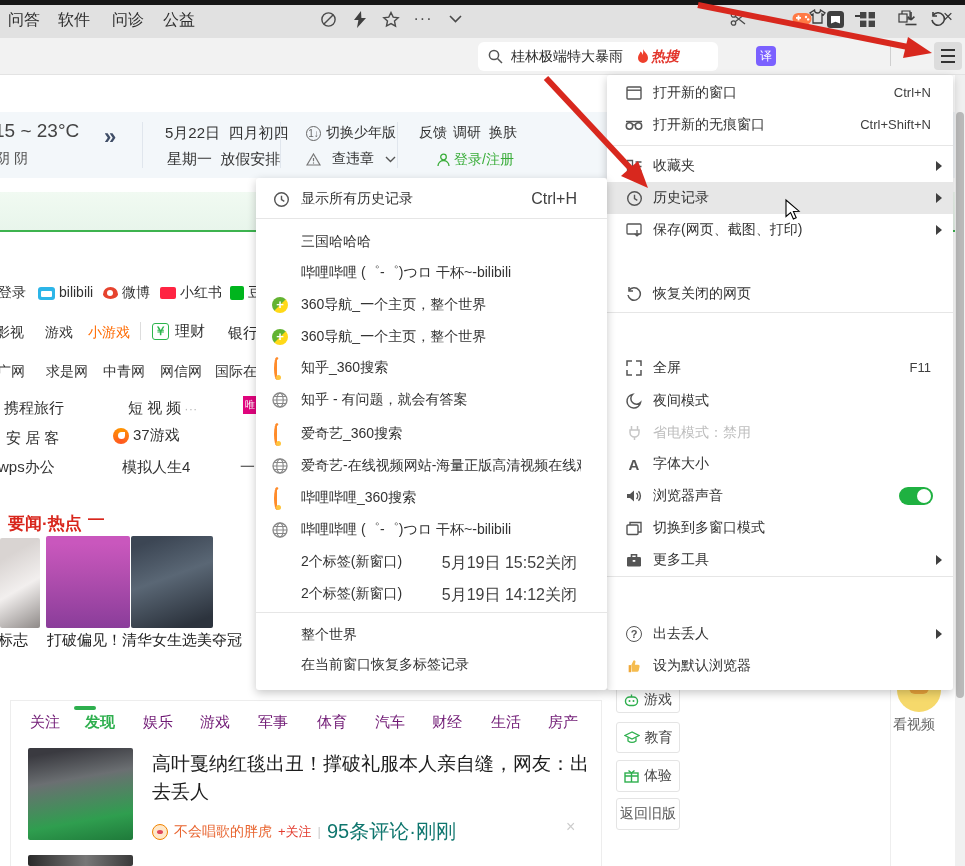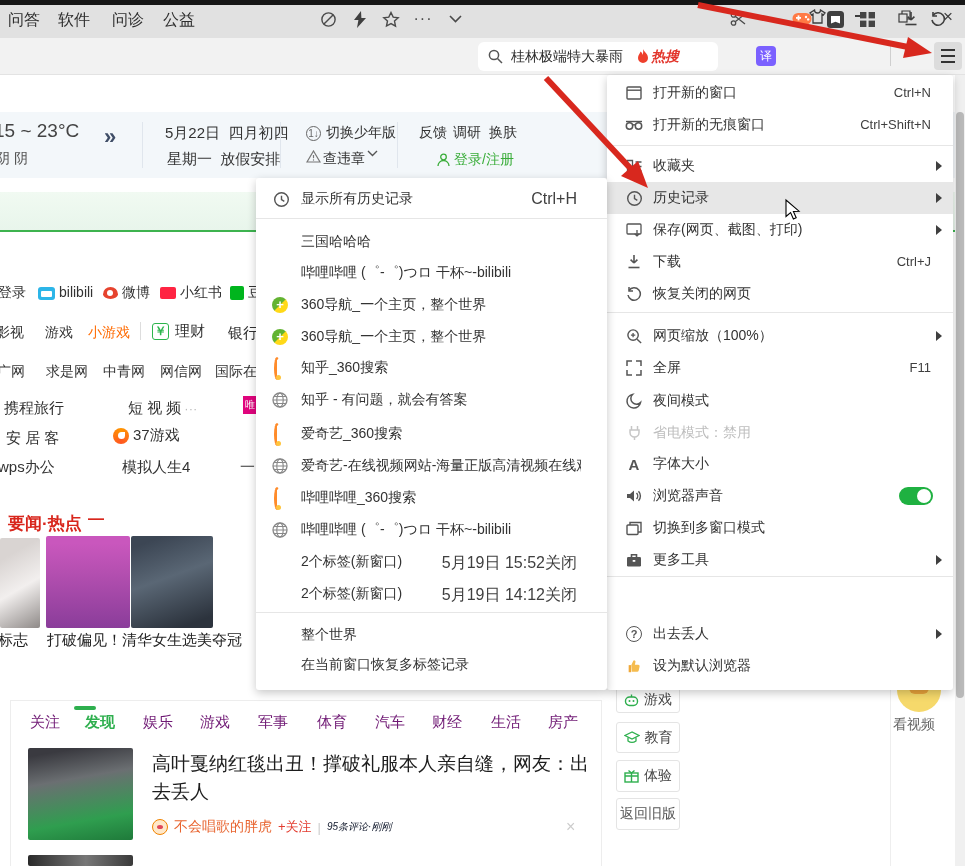--- a/index.html
+++ b/index.html
@@ -216,21 +216,21 @@
   <div class="abs" style="left:-4px;top:150px;font-size:14px;color:#555;">阴  阴</div>
   <div class="abs" style="left:104px;top:124px;font-size:22px;font-weight:bold;color:#3f4d66;">»</div>
   <div class="abs wsep" style="left:142px;top:122px"></div>
   <div class="abs" style="left:165px;top:124px;font-size:15px;"><span>5月22日</span>&nbsp;&nbsp;<span>四月初四</span></div>
   <div class="abs" style="left:167px;top:150px;font-size:15px;"><span>星期一</span>&nbsp;&nbsp;<span>放假安排</span></div>
   <div class="abs wsep" style="left:280px;top:122px"></div>
   <div class="abs" style="left:306px;top:124px;font-size:14px;display:flex;align-items:center;gap:5px;">
       <span style="width:15px;height:15px;border:1.4px solid #666;border-radius:50%;font-size:10px;line-height:13px;text-align:center;color:#666;">1↓</span>
       <span>切换少年版</span>
     </div>
-  <div class="abs" style="left:306px;top:150px;font-size:14px;display:flex;gap:2px;">
+  <div class="abs" style="left:306px;top:150px;font-size:14px;display:flex;align-items:center;gap:11px;">
       <span>
         <svg width="15" height="13" viewBox="0 0 15 13">
           <path d="M7.5 1 14 12H1z" fill="none" stroke="#777" stroke-width="1.2"></path>
           <path d="M7.5 5v3.2" stroke="#777" stroke-width="1.2"></path>
           <circle cx="7.5" cy="10" r=".7" fill="#777"></circle>
         </svg>
       </span>
       <span>查违章</span>
       <svg width="11" height="7" viewBox="0 0 11 7">
         <path d="M1 1l4.5 4.5L10 1" fill="none" stroke="#555" stroke-width="1.4"></path>
@@ -335,21 +335,21 @@
 
   <div class="abs thumb" style="left:28px;top:748px;width:105px;height:92px;background:linear-gradient(170deg,#3a3a40 8%,#6b6f72 35%,#2f9e4f 75%,#1f7a3a);"></div>
   <div class="abs newstitle" style="left:152px;top:750px;width:450px;">高叶戛纳红毯出丑！撑破礼服本人亲自缝，网友：出去丢人</div>
   <div class="abs" style="left:152px;top:818px;display:flex;align-items:center;gap:6px;">
     <span style="width:16px;height:16px;border-radius:50%;border:1.6px solid #f08300;background:#ffe8c9;position:relative;">
         <i style="position:absolute;left:4px;top:5px;width:6px;height:4px;background:#e0485a;border-radius:50%;"></i>
       </span>
     <span style="color:#e8642f;font-size:14px;">不会唱歌的胖虎</span>
     <span style="color:#e33b2e;font-size:13px;">+关注</span>
     <span style="color:#ccc;font-size:13px;">|</span>
-    <span style="color:#0f172a;font-size:10px;font-style:italic;">95条评论·刚刚</span>
+    <span style="color:#0f766e;font-size:20px;">95条评论·刚刚</span>
   </div>
   <div class="abs" style="left:566px;top:818px;color:#ccc;font-size:16px;">×</div>
   <div class="abs thumb" style="left:28px;top:855px;width:105px;height:11px;background:linear-gradient(90deg,#2a2a2a,#777 55%,#3a3a3a);"></div>
 
   <div class="abs" style="left:890px;top:690px;width:1px;height:176px;background:#eee;"></div>
   <div class="abs sidebtn" style="top:687px;height:26px;">
       <span>
         <svg width="15" height="14" viewBox="0 0 15 14">
           <rect x="1.5" y="4" width="12" height="8.5" rx="4" fill="none" stroke="#2eaf4e" stroke-width="1.4"></rect>
           <circle cx="5.5" cy="8" r="1" fill="#2eaf4e"></circle>
@@ -435,51 +435,30 @@
     <div class="abs mi" style="top:139px">
       <span class="mic">
           <svg width="16" height="15" viewBox="0 0 16 15">
             <rect x="1" y="1" width="14" height="10" rx="1" fill="none" stroke="#555" stroke-width="1.3"></rect>
             <path d="M11 7v6M11 13l-2.4-2.4M11 13l2.4-2.4" fill="none" stroke="#555" stroke-width="1.3"></path>
           </svg>
         </span>
       <span class="mil">保存(网页、截图、打印)</span>
       <span class="mia"></span>
     </div>
-    <div class="abs mi" style="top:171px">
-      <span class="mic">
-          <svg width="16" height="16" viewBox="0 0 16 16">
-            <path d="M8 1v8M8 9 4.6 5.6M8 9l3.4-3.4" fill="none" stroke="#555" stroke-width="1.6"></path>
-            <path d="M2.5 13.5h11" stroke="#555" stroke-width="1.6"></path>
-          </svg>
-        </span>
-      <span class="mil">下载</span>
-      <span class="mis">Ctrl+J</span>
-    </div>
     <div class="abs mi" style="top:203px">
       <span class="mic">
           <svg width="16" height="15" viewBox="0 0 16 15">
             <path d="M3 3.5A6.2 6.2 0 1 1 2 8" fill="none" stroke="#555" stroke-width="1.5"></path>
             <path d="M3 0v4h4" fill="none" stroke="#555" stroke-width="1.5"></path>
           </svg>
         </span>
       <span class="mil">恢复关闭的网页</span>
     </div>
     <div class="abs msep" style="top:237px"></div>
-    <div class="abs mi" style="top:245px">
-      <span class="mic">
-          <svg width="17" height="17" viewBox="0 0 18 18">
-            <circle cx="7.5" cy="7.5" r="5.5" fill="none" stroke="#555" stroke-width="1.5"></circle>
-            <path d="M11.8 11.8 16 16" stroke="#555" stroke-width="1.5"></path>
-            <path d="M7.5 5.2v4.6M5.2 7.5h4.6" stroke="#555" stroke-width="1.4"></path>
-          </svg>
-        </span>
-      <span class="mil">网页缩放（100%）</span>
-      <span class="mia"></span>
-    </div>
     <div class="abs mi" style="top:277px">
       <span class="mic">
           <svg width="16" height="16" viewBox="0 0 16 16">
             <path d="M1 6V1h5M10 1h5v5M15 10v5h-5M6 15H1v-5" fill="none" stroke="#555" stroke-width="1.5"></path>
           </svg>
         </span>
       <span class="mil">全屏</span>
       <span class="mis">F11</span>
     </div>
     <div class="abs mi" style="top:310px">

